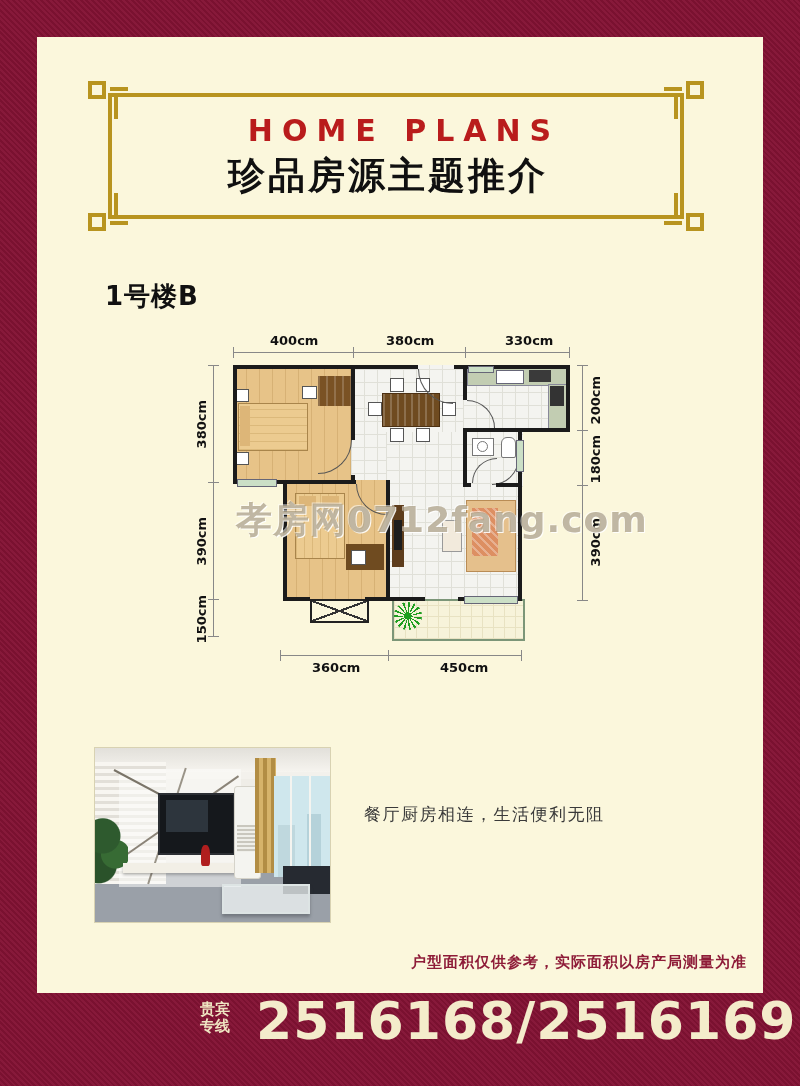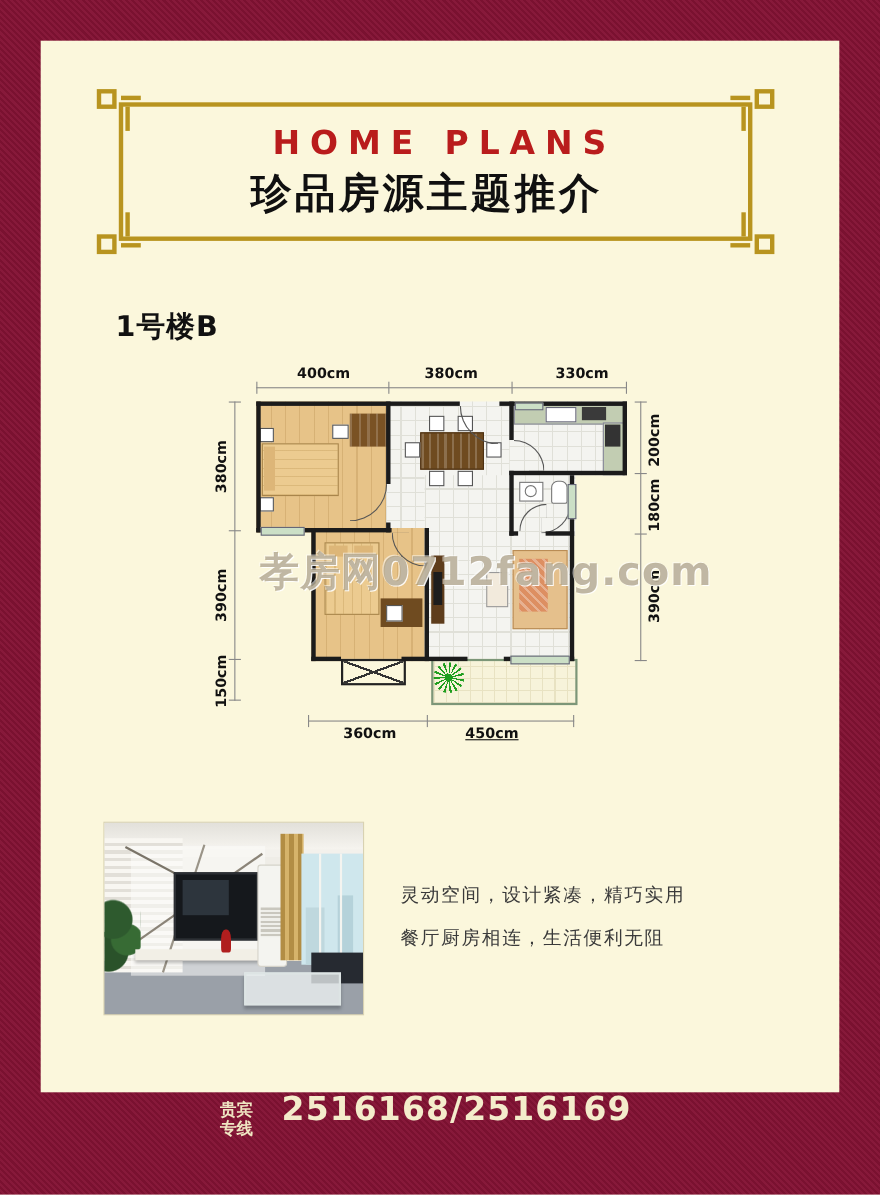--- a/index.html
+++ b/index.html
@@ -67,21 +67,21 @@
 
   
   .summary{position:absolute;left:313px;top:712px;font-size:20px;font-weight:bold;color:#111;white-space:nowrap;}
   .summary .gap{display:inline-block;width:22px;}
   .summary sup{font-size:11px;}
   .desc{position:absolute;left:327px;top:758px;font-size:17px;color:#3a3a3a;letter-spacing:1.5px;line-height:39px;white-space:nowrap;}
   .disclaimer{position:absolute;right:16px;top:916px;font-family:"Liberation Serif","DejaVu Serif",serif;font-size:15px;font-weight:bold;color:#8E1C38;letter-spacing:1px;white-space:nowrap;}
 
   
   .hotline-label{position:absolute;left:200px;top:1001px;font-size:15px;line-height:17px;font-weight:bold;color:#EFE5C2;text-align:center;}
-  .hotline-num{position:absolute;left:256px;top:991px;font-size:30px;font-weight:bold;color:#F4ECCB;letter-spacing:1px;white-space:nowrap;}
+  .hotline-num{position:absolute;left:256px;top:991px;font-size:52px;font-weight:bold;color:#F4ECCB;letter-spacing:1px;white-space:nowrap;}
   .footer-address{position:absolute;left:0;width:800px;top:1046px;text-align:center;font-family:"Liberation Serif","DejaVu Serif",serif;font-size:15px;font-weight:bold;color:#D8B294;letter-spacing:1px;white-space:nowrap;}
 </style>
 </head>
 <body>
 
 <div class="page">
   <div class="panel">
 
     <div class="frame">
       <div class="corn tl">
@@ -222,21 +222,21 @@
       <div class="dlabel" style="left:74px;top:3px;">400cm</div>
       <div class="dlabel" style="left:190px;top:3px;">380cm</div>
       <div class="dlabel" style="left:284px;top:3px;margin-left:25px;">330cm</div>
       <div class="dlabel vlab" style="left:-2px;top:70px;">380cm</div>
       <div class="dlabel vlab" style="left:-2px;top:187px;">390cm</div>
       <div class="dlabel vlab" style="left:-2px;top:265px;">150cm</div>
       <div class="dlabel vlab" style="left:392px;top:46px;">200cm</div>
       <div class="dlabel vlab" style="left:392px;top:105px;">180cm</div>
       <div class="dlabel vlab" style="left:392px;top:188px;">390cm</div>
       <div class="dlabel" style="left:116px;top:330px;">360cm</div>
-      <div class="dlabel" style="left:227px;top:330px;text-decoration:underline;">450cm</div>
+      <div class="dlabel" style="left:244px;top:330px;">450cm</div>
 
       <div class="wm">孝房网0712fang.com</div>
     </div>
 
     <div class="photo">
       <div class="ph-ceiling"></div>
       <div class="ph-wallridge"></div>
       <div class="ph-panel"></div>
       <div class="ph-stick1"></div>
       <div class="ph-stick2"></div>
@@ -252,24 +252,24 @@
       <div class="ph-window"></div>
       <div class="ph-bldg"></div>
       <div class="ph-bldg2"></div>
       <div class="ph-mull1"></div>
       <div class="ph-mull2"></div>
       <div class="ph-sofa"></div>
       <div class="ph-table"></div>
     </div>
 
     <div class="desc">
-      <div>灵动空间，设计紧凑，精巧实用</div>
       <div>餐厅厨房相连，生活便利无阻</div>
     </div>
 
+    <div class="disclaimer">户型面积仅供参考，实际面积以房产局测量为准</div>
   </div>
 
   <div class="hotline-label">
     <div>贵宾</div>
     <div>专线</div>
   </div>
   <div class="hotline-num">2516168/2516169</div>
 </div>
 
 </body></html>

